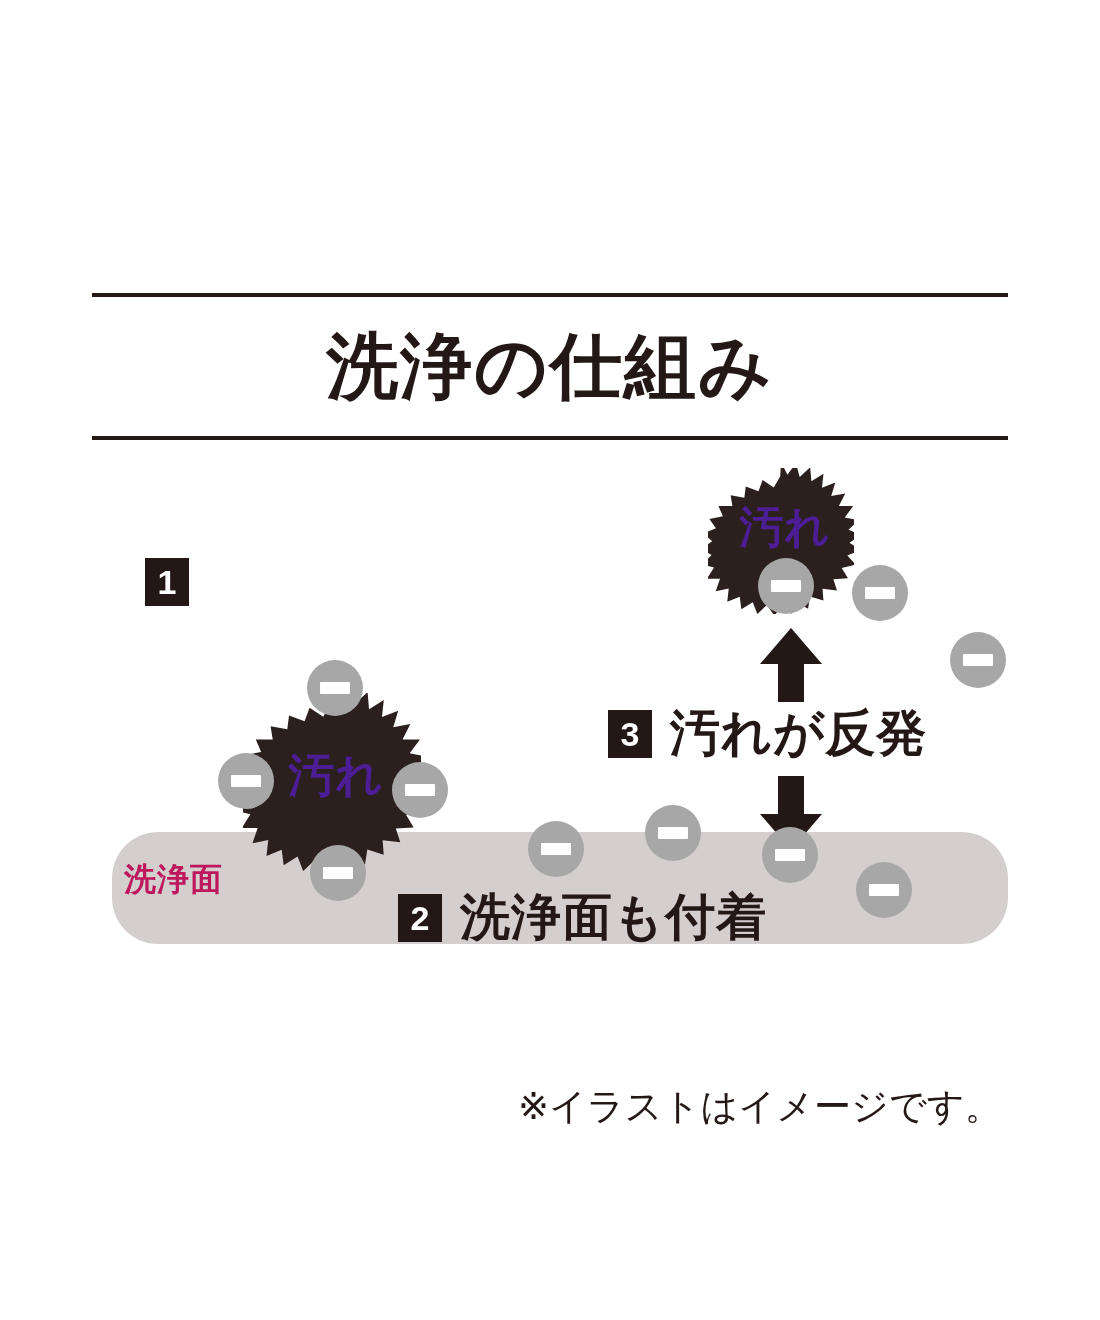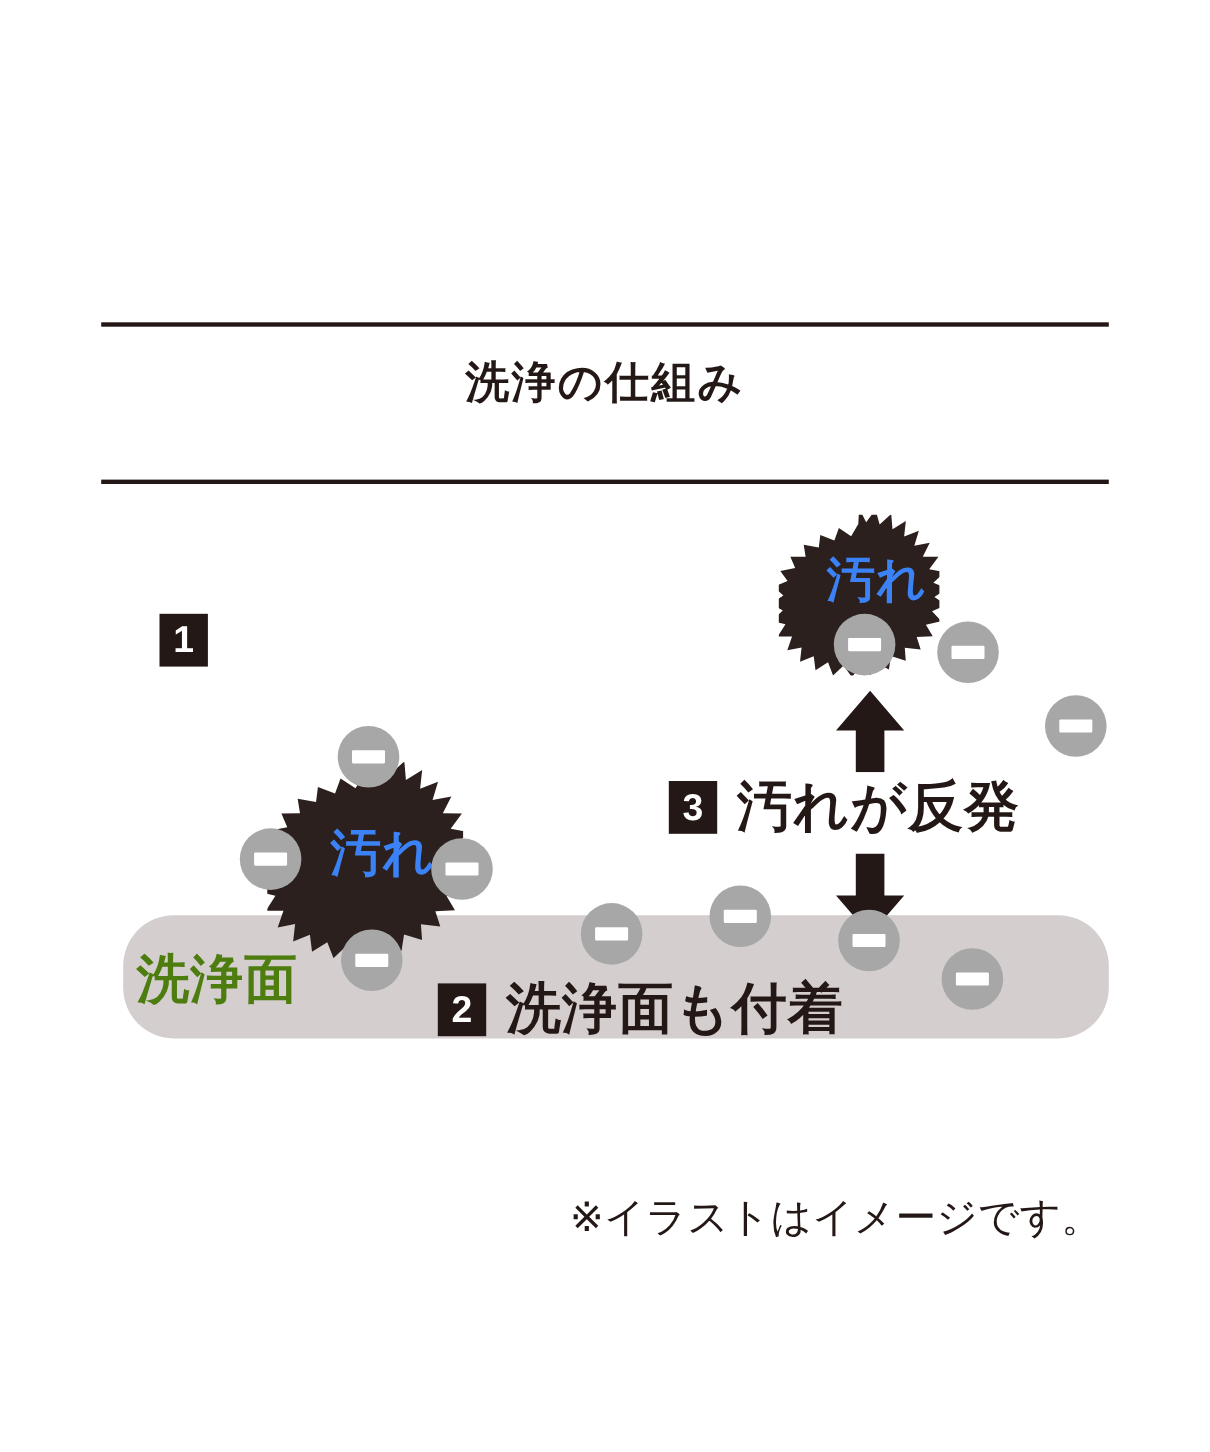--- a/index.html
+++ b/index.html
@@ -33,44 +33,44 @@
   }
   .rule-top  { top: 293px; }
   .rule-bot  { top: 436px; }
 
   .title {
     position: absolute;
     left: 0;
     top: 325px;
     width: 1100px;
     text-align: center;
-    font-size: 40px;
+    font-size: 72px;
     font-weight: bold;
     letter-spacing: 2px;
     color: #231815;
     line-height: 1.15;
   }
 
   
   .surface-band {
     position: absolute;
     left: 112px;
     top: 832px;
     width: 896px;
     height: 112px;
     background: #d4cece;
     border-radius: 46px 46px 46px 46px;
   }
   .surface-label {
     position: absolute;
     left: 124px;
     top: 858px;
-    font-size: 48px;
-    font-weight: bold;
-    color: #4d7c0f;
+    font-size: 32px;
+    font-weight: bold;
+    color: #be185d;
     letter-spacing: 1px;
   }
 
   
   .step {
     position: absolute;
     display: flex;
     align-items: center;
     white-space: nowrap;
   }
@@ -99,24 +99,24 @@
   #step2 { left: 398px; top: 884px; }
   #step3 { left: 608px; top: 700px; }
 
   
   .blob {
     position: absolute;
   }
   .blob svg { display: block; }
   .blob-text {
     position: absolute;
-    left: 16px;
+    left: 4px;
     width: 100%;
     text-align: center;
-    color: #3b82f6;
+    color: #4c1d95;
     font-weight: bold;
     letter-spacing: 1px;
     pointer-events: none;
   }
   #blob-left  { left: 243px; top: 693px; }
   #blob-left .blob-text  { top: 52px; font-size: 46px; }
   #blob-right { left: 708px; top: 468px; }
   #blob-right .blob-text { top: 30px; font-size: 44px; }
 
   

